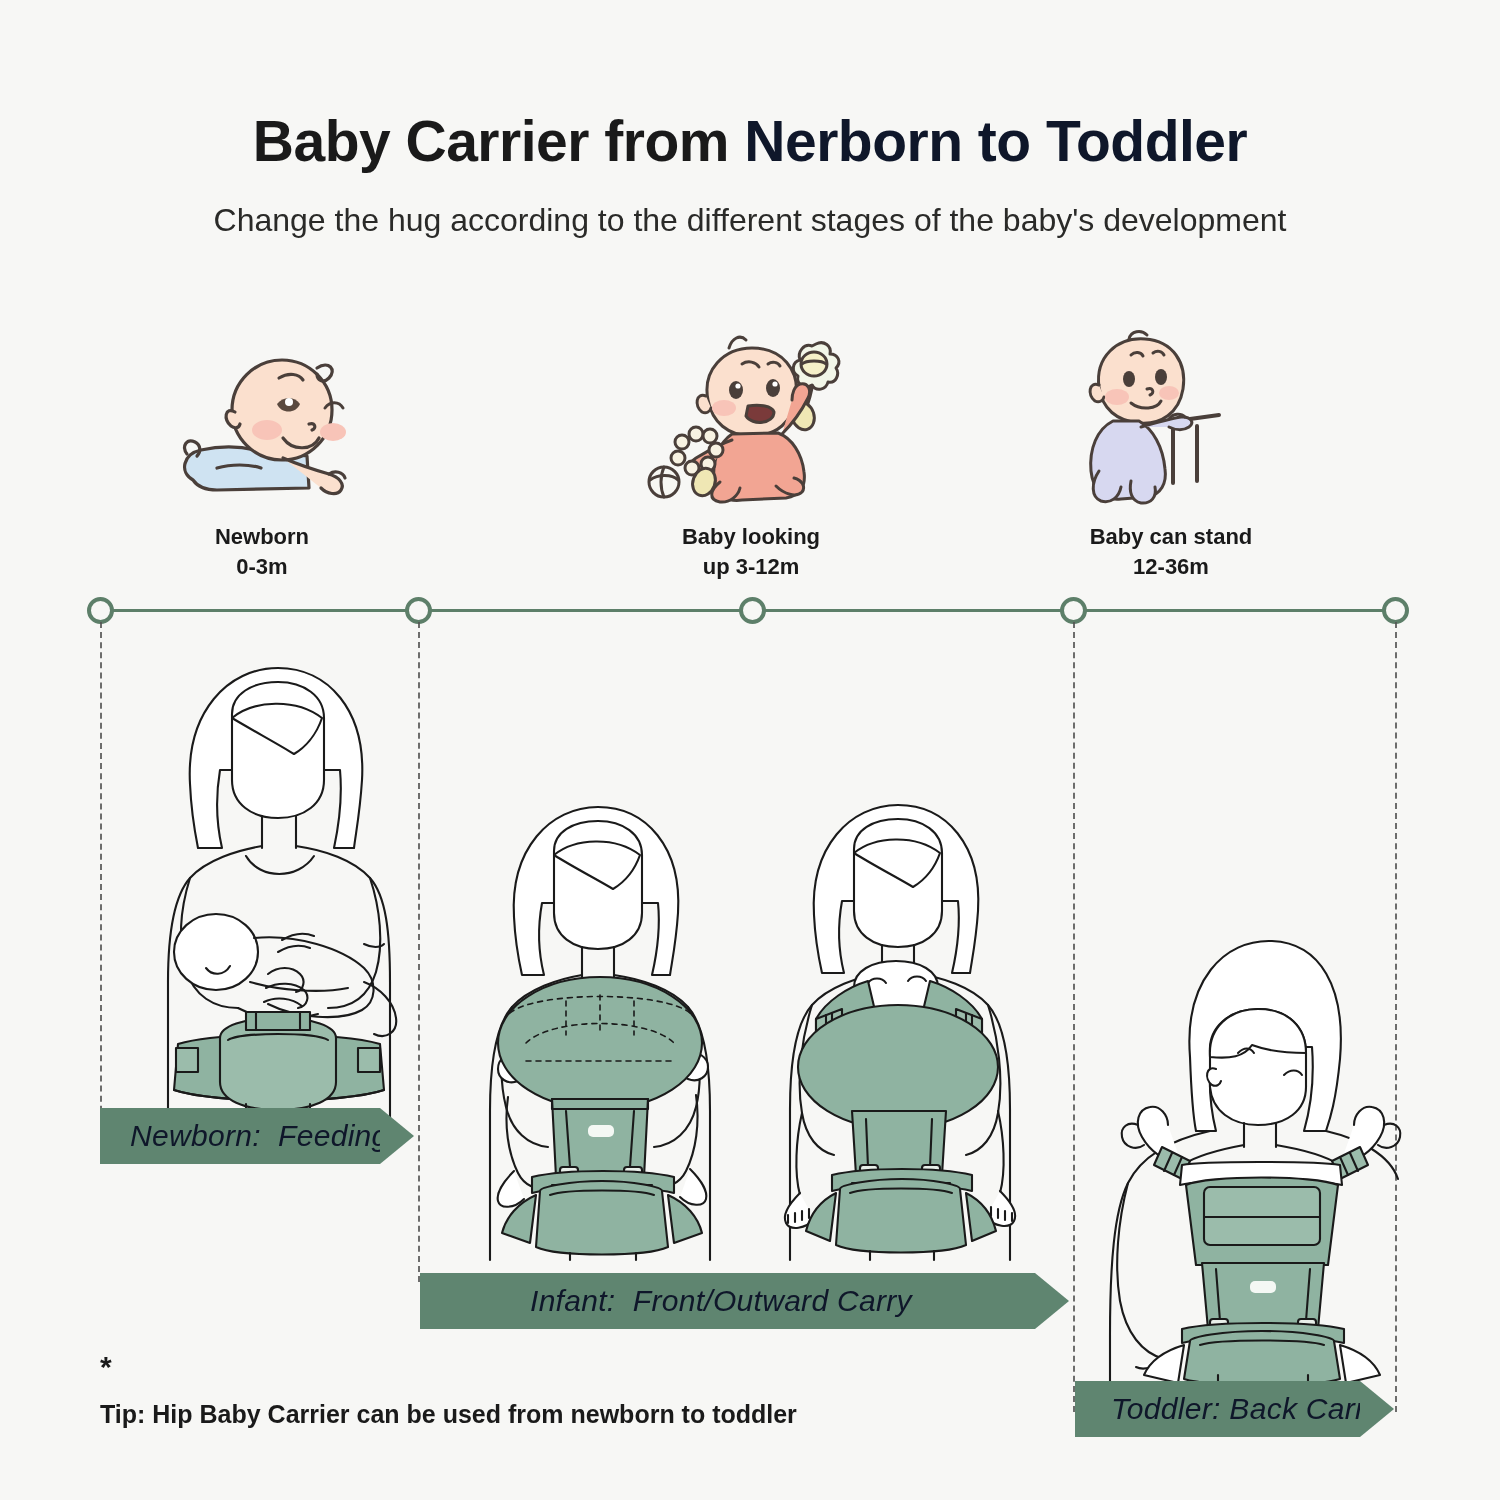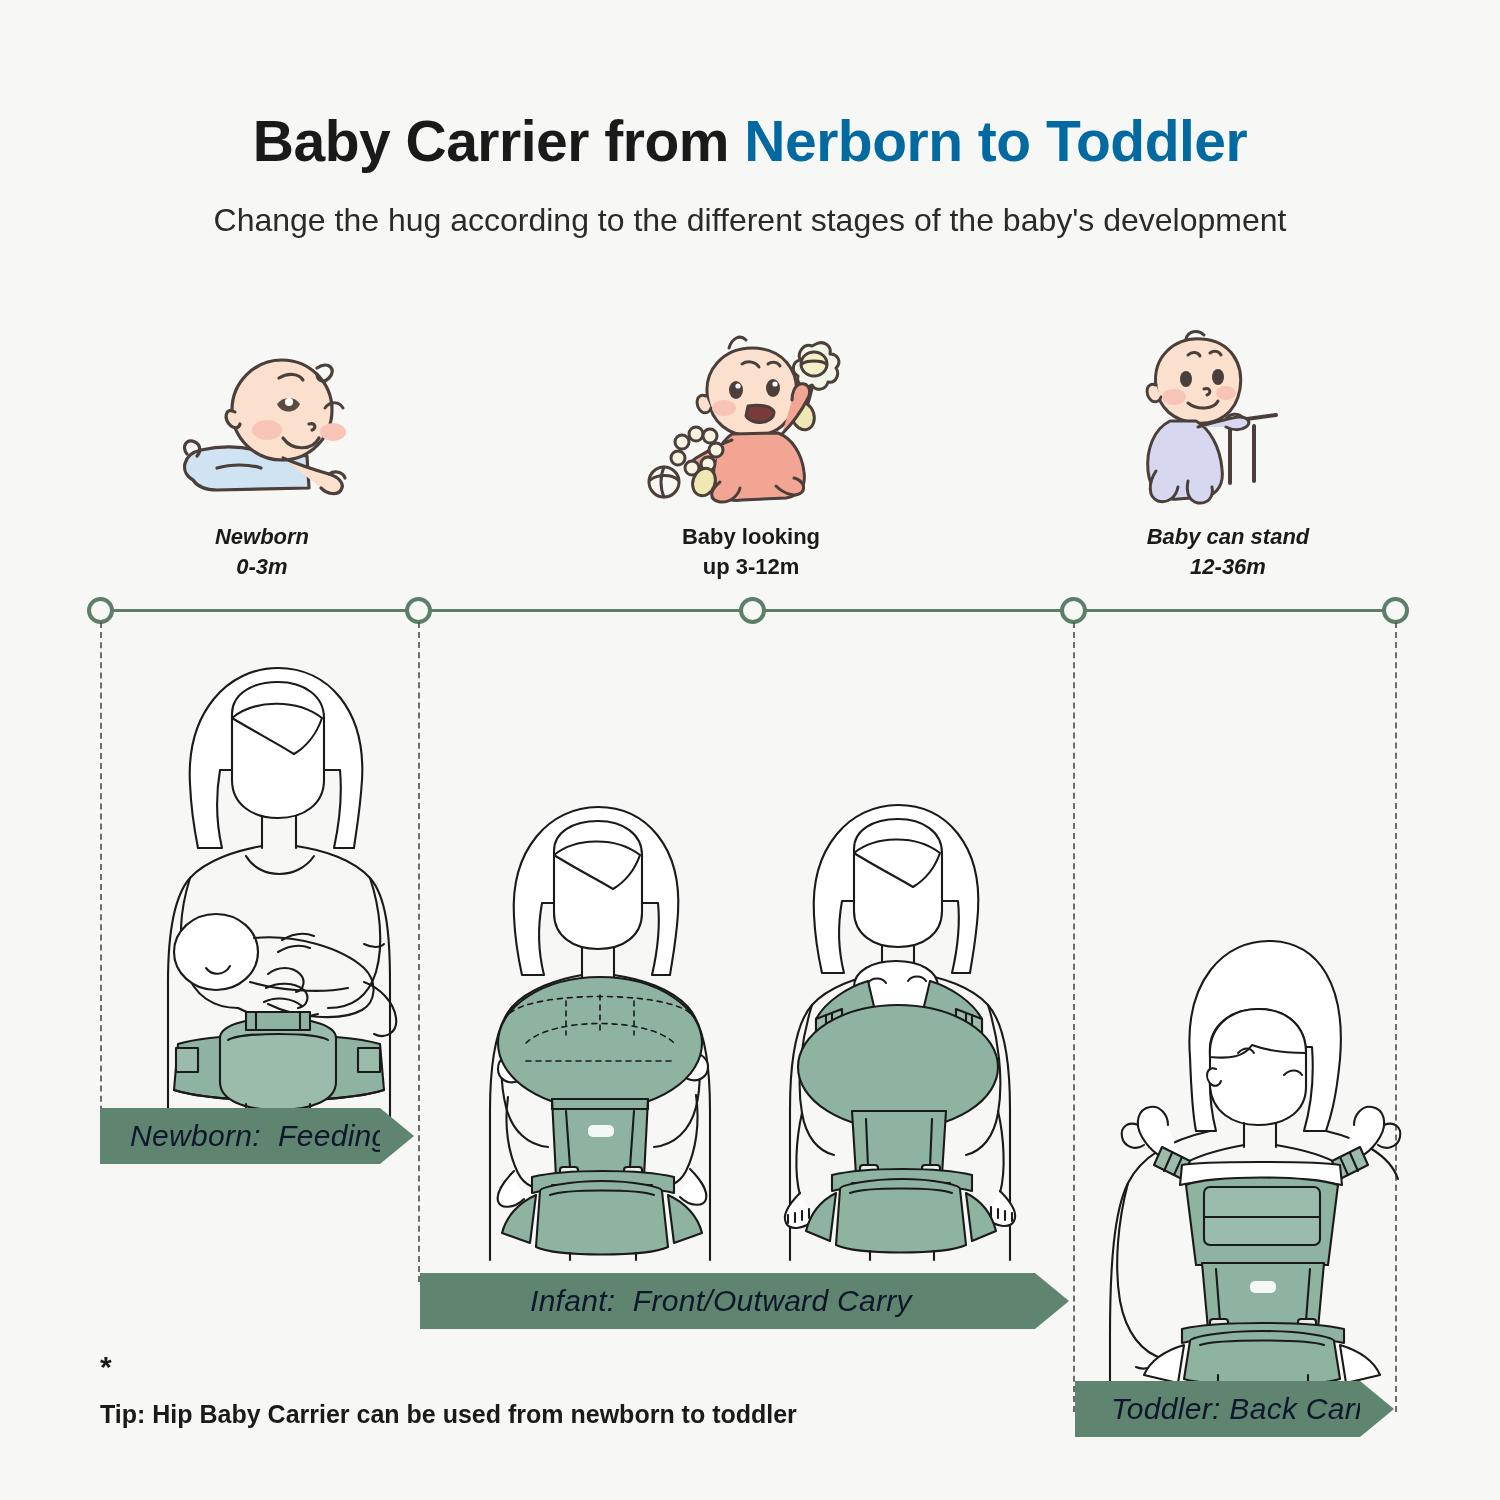--- a/index.html
+++ b/index.html
@@ -14,38 +14,38 @@
   .page{position:relative;width:1500px;height:1500px;}
 
   
   .header{position:absolute;left:0;top:0;width:1500px;text-align:center;}
   .title{
     margin:0;padding-top:112px;
     font-size:57px;font-weight:bold;letter-spacing:-0.5px;
     line-height:1.05;
   }
   .title .dark{color:#1a1a1a;}
-  .title .green{color:#0369a1;}
+  .title .green{color:#0f172a;}
   .subtitle{
     margin:0;padding-top:26px;
     font-size:32px;font-weight:400;color:#2a2a28;
     line-height:1.42;
   }
 
   
   .stages{position:absolute;left:0;top:336px;width:1500px;height:250px;}
   .stage{position:absolute;width:330px;text-align:center;}
   .stage-art{height:170px;display:flex;align-items:flex-end;justify-content:center;}
   .stage-label{
     margin-top:16px;font-size:22px;font-weight:bold;line-height:1.35;color:#1a1a1a;
     white-space:pre-line;
   }
-  #stage-0{left:97px;font-style:italic;}
+  #stage-0{left:97px;}
   #stage-1{left:586px;}
-  #stage-2{left:1063px;font-style:italic;}
+  #stage-2{left:1006px;}
 
   
   .timeline{position:absolute;left:0;top:590px;width:1500px;height:60px;}
   .tl-line{position:absolute;left:100px;top:19px;width:1295px;height:3px;background:#5d7f69;}
   .tl-dot{
     position:absolute;top:7px;width:27px;height:27px;border-radius:50%;
     border:4px solid #5d7f69;background:#f7f7f5;box-sizing:border-box;
     transform:translateX(-13px);
   }
 

